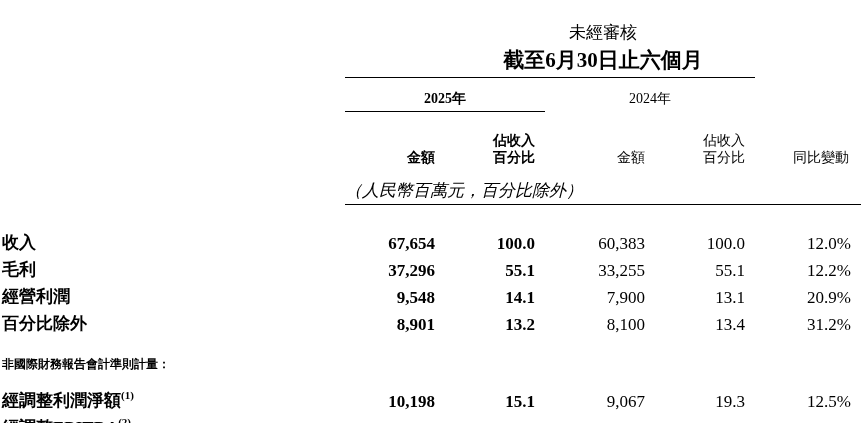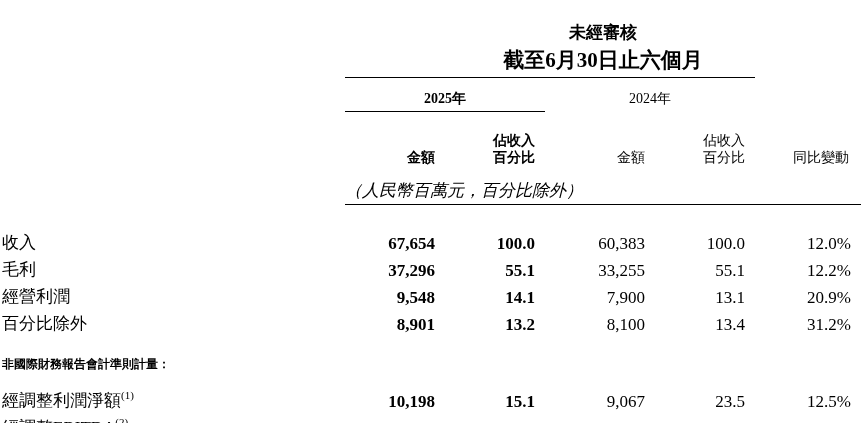--- a/index.html
+++ b/index.html
@@ -50,21 +50,21 @@
   .lbl {
     text-align: left;
     padding-left: 2px;
     white-space: nowrap;
   }
 
   
   .hdr-title td {
     height: 28px;
     font-size: 17px;
-    font-weight: bold;
+    font-weight: normal;
     padding-bottom: 2px;
   }
   .hdr-sub td {
     height: 26px;
     font-size: 21px;
     font-weight: bold;
     padding-bottom: 3px;
   }
   .rule-row td {
     height: 1px;
@@ -109,21 +109,21 @@
   }
 
   .spacer-sm td { height: 12px; }
   .spacer-md td { height: 22px; }
 
   .data-row td {
     height: 26px;
     font-size: 17px;
     padding-top: 1px;
   }
-  .data-row .lbl { font-weight: normal; margin-top: 48px; }
+  .data-row .lbl { font-weight: bold; margin-top: 48px; }
 
   .section-row td {
     height: 30px;
     font-size: 12px;
     font-weight: bold;
     padding-top: 8px;
   }
   sup {
     font-size: 11px;
     vertical-align: super;
@@ -257,21 +257,21 @@
       </tr>
       <tr class="spacer-sm">
         <td colspan="6"></td>
       </tr>
 
       <tr class="data-row">
         <td class="lbl"><span>經調整利潤淨額</span><sup>(1)</sup></td>
         <td class="num num-2025">10,198</td>
         <td class="num num-2025">15.1</td>
         <td class="num">9,067</td>
-        <td class="num">23.5</td>
+        <td class="num">19.3</td>
         <td class="num">12.5%</td>
       </tr>
       <tr class="data-row">
         <td class="lbl"><span>經調整EBITDA</span><sup>(2)</sup></td>
         <td class="num num-2025">14,149</td>
         <td class="num num-2025">20.9</td>
         <td class="num">12,323</td>
         <td class="num">20.4</td>
         <td class="num">14.8%</td>
       </tr>

